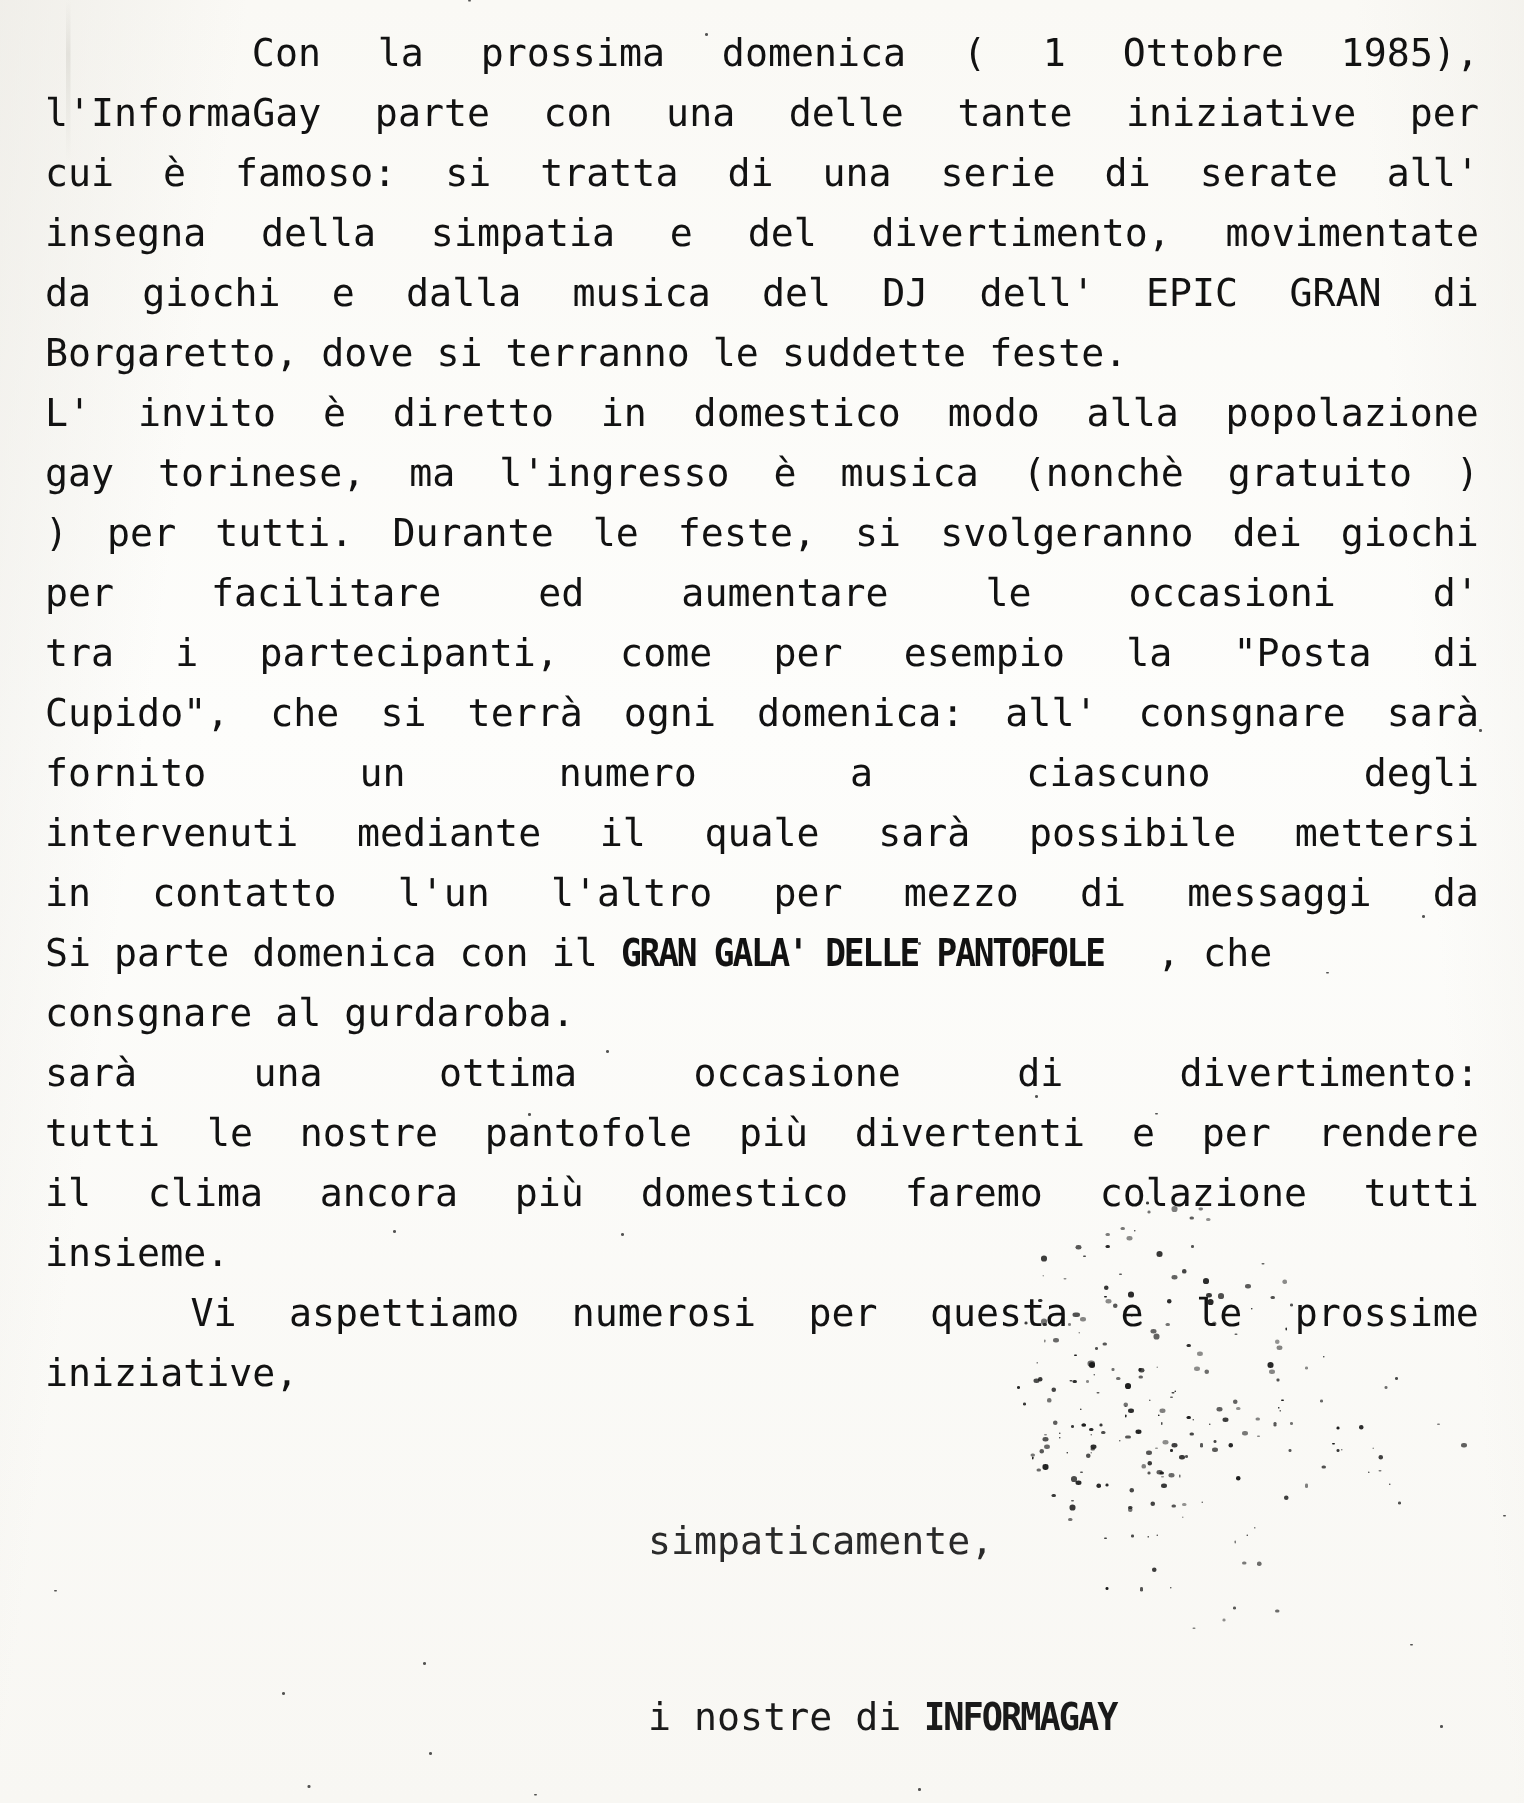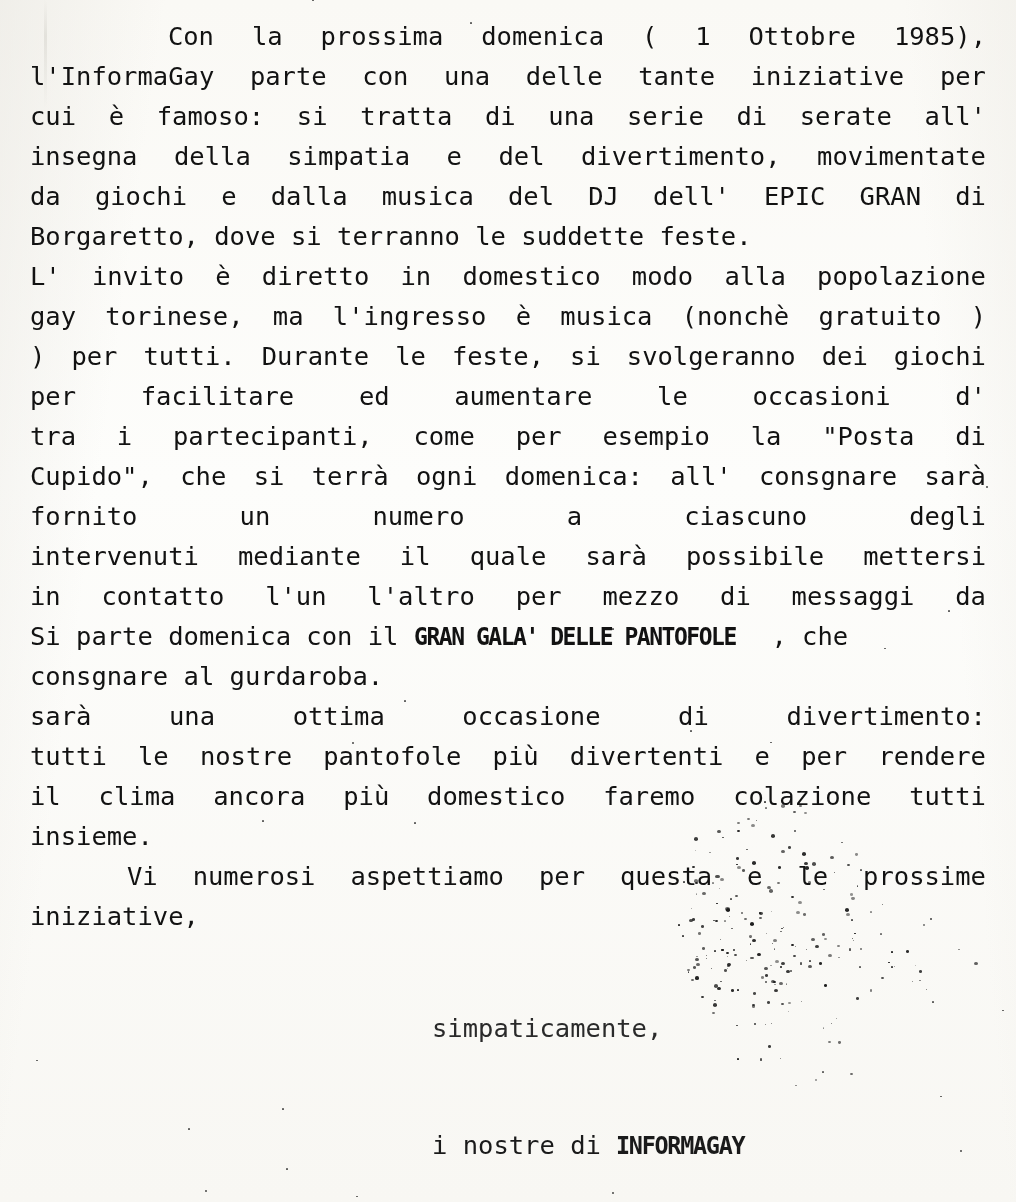--- a/index.html
+++ b/index.html
@@ -317,22 +317,22 @@
       <span>faremo</span>
       <span>colazione</span>
       <span>tutti</span>
     </div>
 
     <div class="tline flush">insieme.</div>
 
     <div class="tline just">
       <span class="sp-ind-sm"></span>
       <span>Vi</span>
+      <span>aspettiamo</span>
       <span>numerosi</span>
-      <span>aspettiamo</span>
       <span>per</span>
       <span>questa</span>
       <span>e</span>
       <span>le</span>
       <span>prossime</span>
     </div>
 
     <div class="tline flush">iniziative,</div>
 
   </div>

